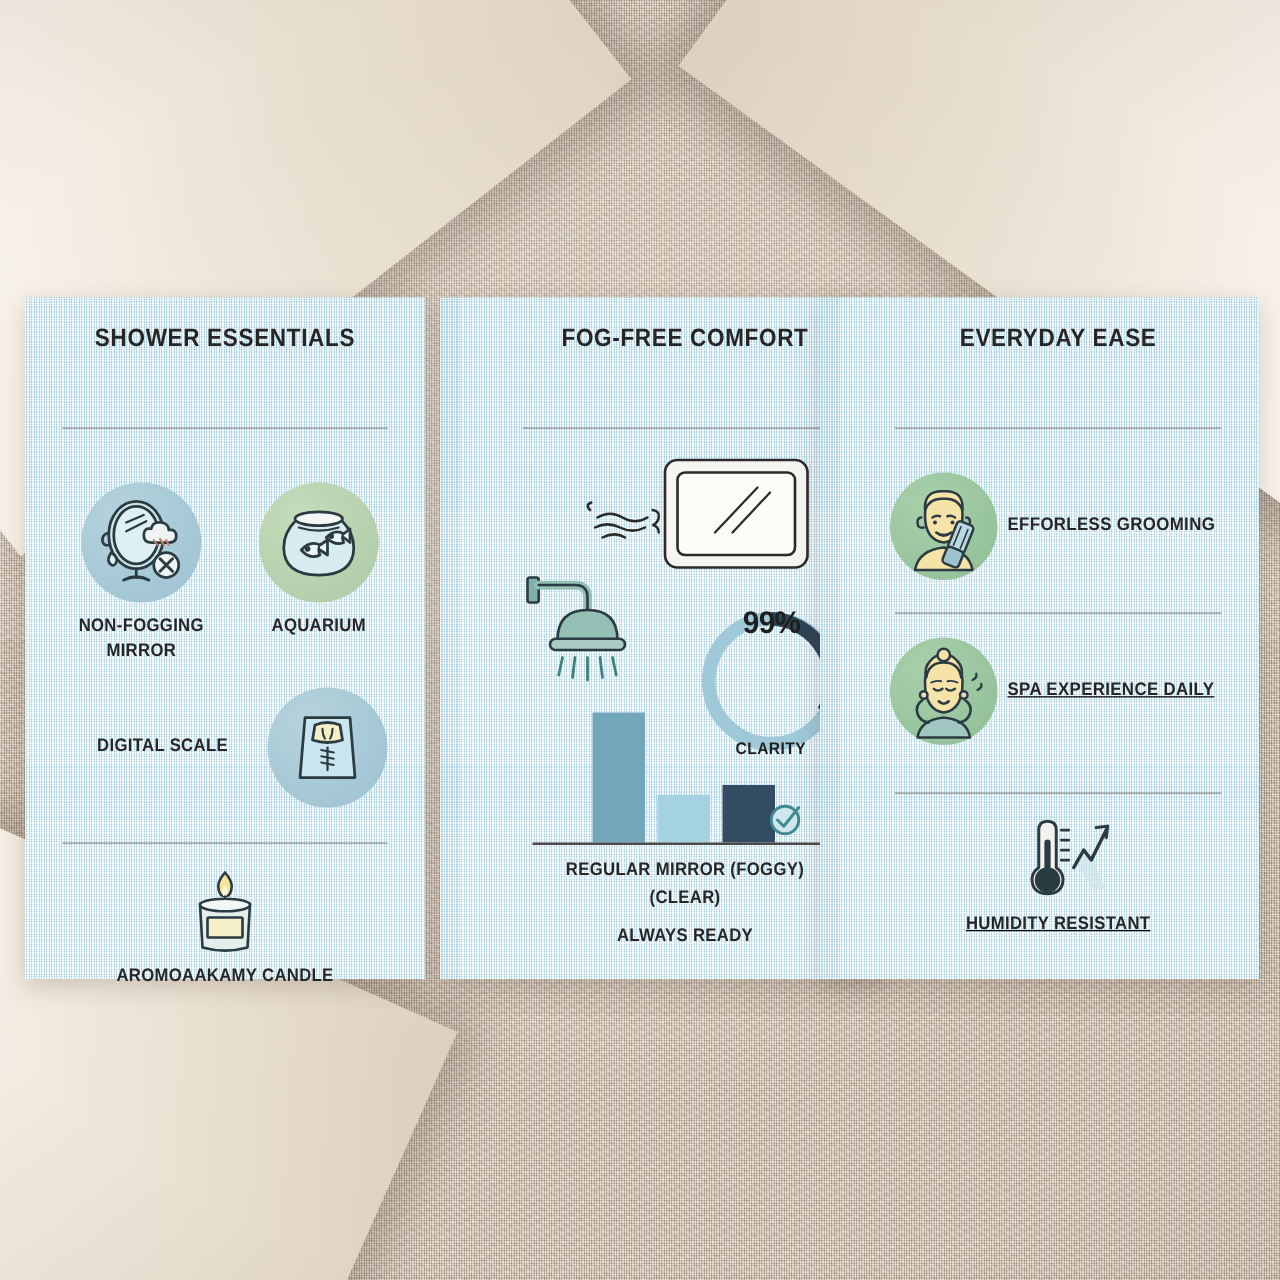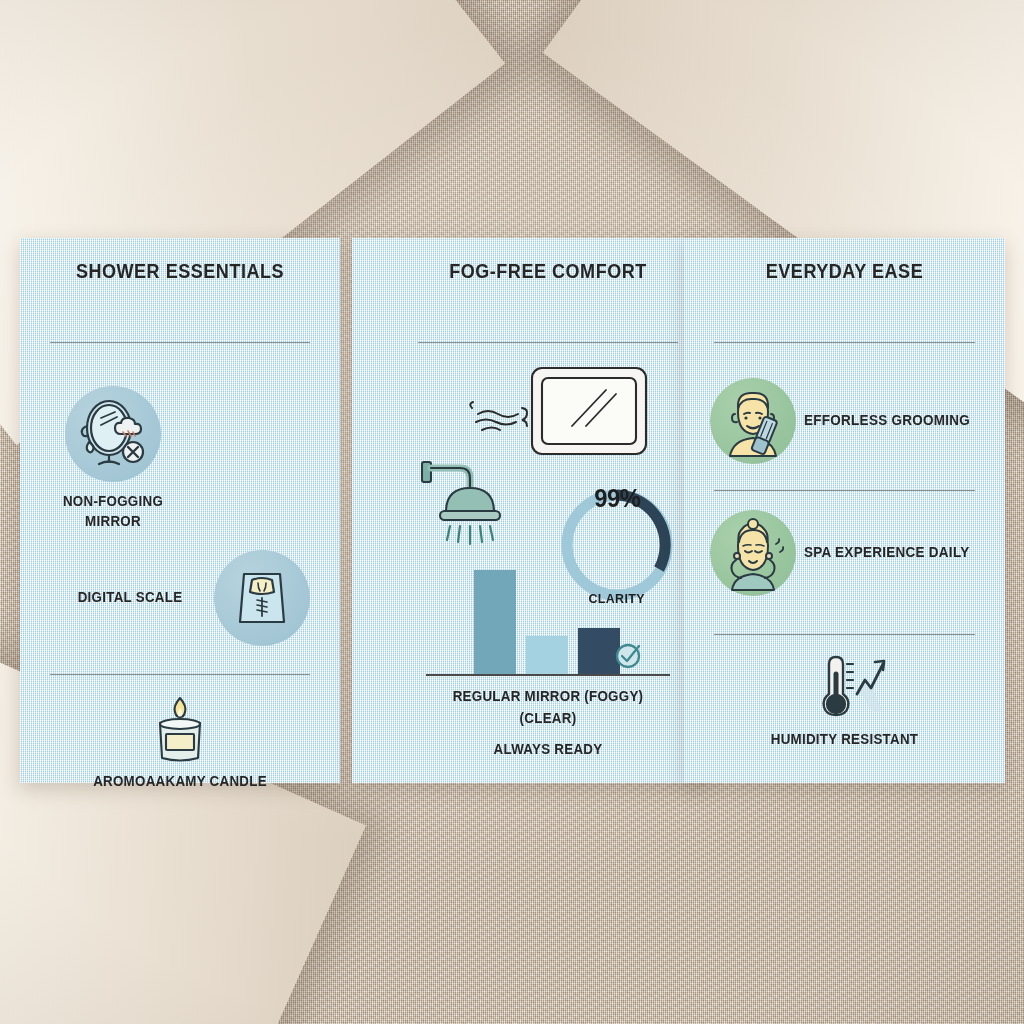--- a/index.html
+++ b/index.html
@@ -69,21 +69,21 @@
   }
   .card-tex{
     position:absolute;inset:0;
     background-image:
       repeating-linear-gradient(90deg, rgba(255,255,255,.75) 0 1px, rgba(205,203,194,.32) 1px 2px),
       repeating-linear-gradient(0deg, rgba(255,255,255,.70) 0 1px, rgba(205,203,194,.28) 1px 2px);
     pointer-events:none;
   }
   #card1{left:20px;width:320px;}
   #card2{left:352px;width:320px;padding-left:36px;}
-  #card3{left:684px;width:321px;}
+  #card3{left:656px;width:321px;padding-left:30px;}
 
   .card-inner{position:relative;width:100%;height:100%;}
 
   .card-title{
     position:absolute;left:0;right:0;top:22px;
     text-align:center;
     font-size:20px;font-weight:700;letter-spacing:.6px;
     color:#262626;
     transform:scaleX(.90);
     font-family:"Liberation Sans", sans-serif;
@@ -133,24 +133,24 @@
   .c2-caps{position:absolute;left:8px;right:8px;top:448px;text-align:center;}
   .c2-caps .lbl{line-height:1.4;}
   .c2-caps .l2{margin-top:2px;}
   .c2-caps .l3{margin-top:10px;}
 
   
   .c3-row{position:absolute;left:26px;right:18px;display:flex;align-items:center;gap:8px;}
   .c3-row .circ{width:86px;height:86px;flex:0 0 86px;}
   .c3-row .lbl{text-align:left;transform:scaleX(.93);transform-origin:left center;}
   .c3-row1{top:140px;}
-  .c3-row2{top:272px;}
+  .c3-row2{top:272px;text-decoration:underline;}
   .hr.c3a{top:252px;}
   .hr.c3b{top:396px;}
-  .c3-bottom{position:absolute;left:0;right:0;top:412px;text-align:center;}
+  .c3-bottom{position:absolute;left:0;right:0;top:412px;text-align:center;text-decoration:underline;}
 
   svg{display:block;overflow:visible;}
 </style>
 </head>
 <body>
 
 <div id="stage">
 
   <div class="bg-base"></div>
   <div class="bg-weave"></div>
@@ -185,20 +185,42 @@
                   <path d="M6 6 l3 4 M11 5 l3 5 M16 6 l2 4" stroke="#c97c66" stroke-width="1.6"></path>
                 </g>
                 <circle cx="68" cy="66" r="10" fill="#eef2f2"></circle>
                 <path d="M63 61 L73 71 M73 61 L63 71" stroke-width="2.4"></path>
               </g>
             </svg>
           </div>
           <div class="lbl">NON-FOGGING MIRROR</div>
         </div>
 
+        <div class="c1-item" style="left:160px;">
+          <div class="circ" style="background:radial-gradient(circle at 34% 30%,#c4ddbb,#adc9a6);">
+            <svg width="96" height="96" viewBox="0 0 96 96">
+              <g fill="none" stroke="#2b3b42" stroke-width="2.2" stroke-linecap="round" stroke-linejoin="round">
+                <path d="M30 30 q-10 10 -10 22 q0 22 28 22 q28 0 28 -22 q0 -12 -10 -22 z" fill="#d7ecef"></path>
+                <ellipse cx="48" cy="29" rx="19" ry="5.5" fill="#f2f7f6"></ellipse>
+                <path d="M32 36 q16 5 32 0" stroke-width="1.6"></path>
+                <g transform="translate(34,50)">
+                  <path d="M0 4 q7 -8 15 -4 q-2 4 0 8 q-8 4 -15 -4 z" fill="#eaf5f6"></path>
+                  <path d="M15 0 l6 -4 l0 12 l-6 -4" fill="#eaf5f6"></path>
+                  <circle cx="5" cy="3" r="1.2" fill="#2b3b42"></circle>
+                </g>
+                <g transform="translate(54,40)">
+                  <path d="M0 4 q7 -7 14 -3 q-2 3 0 7 q-7 3 -14 -4 z" fill="#eaf5f6"></path>
+                  <path d="M14 1 l5 -4 l0 11 l-5 -4" fill="#eaf5f6"></path>
+                  <circle cx="4" cy="3" r="1.1" fill="#2b3b42"></circle>
+                </g>
+              </g>
+            </svg>
+          </div>
+          <div class="lbl">AQUARIUM</div>
+        </div>
       </div>
 
       <div class="c1-scale-row">
         <div class="lbl" style="position:absolute;left:16px;top:38px;width:140px;">DIGITAL SCALE</div>
         <div class="circ" style="position:absolute;left:170px;top:0;width:96px;height:96px;background:radial-gradient(circle at 34% 30%,#b6d3de,#9cc1d1);">
           <svg width="96" height="96" viewBox="0 0 96 96">
             <g fill="none" stroke="#2b3b42" stroke-width="2.2" stroke-linecap="round" stroke-linejoin="round">
               <path d="M30 24 L66 24 L70 72 L26 72 Z" fill="#cbe5ee"></path>
               <path d="M38 30 q10 -4 20 0 l2 12 q-12 4 -24 0 z" fill="#f6eec4"></path>
               <path d="M44 33 q0 5 2 8 M52 33 q0 5 -2 8" stroke-width="1.6"></path>

